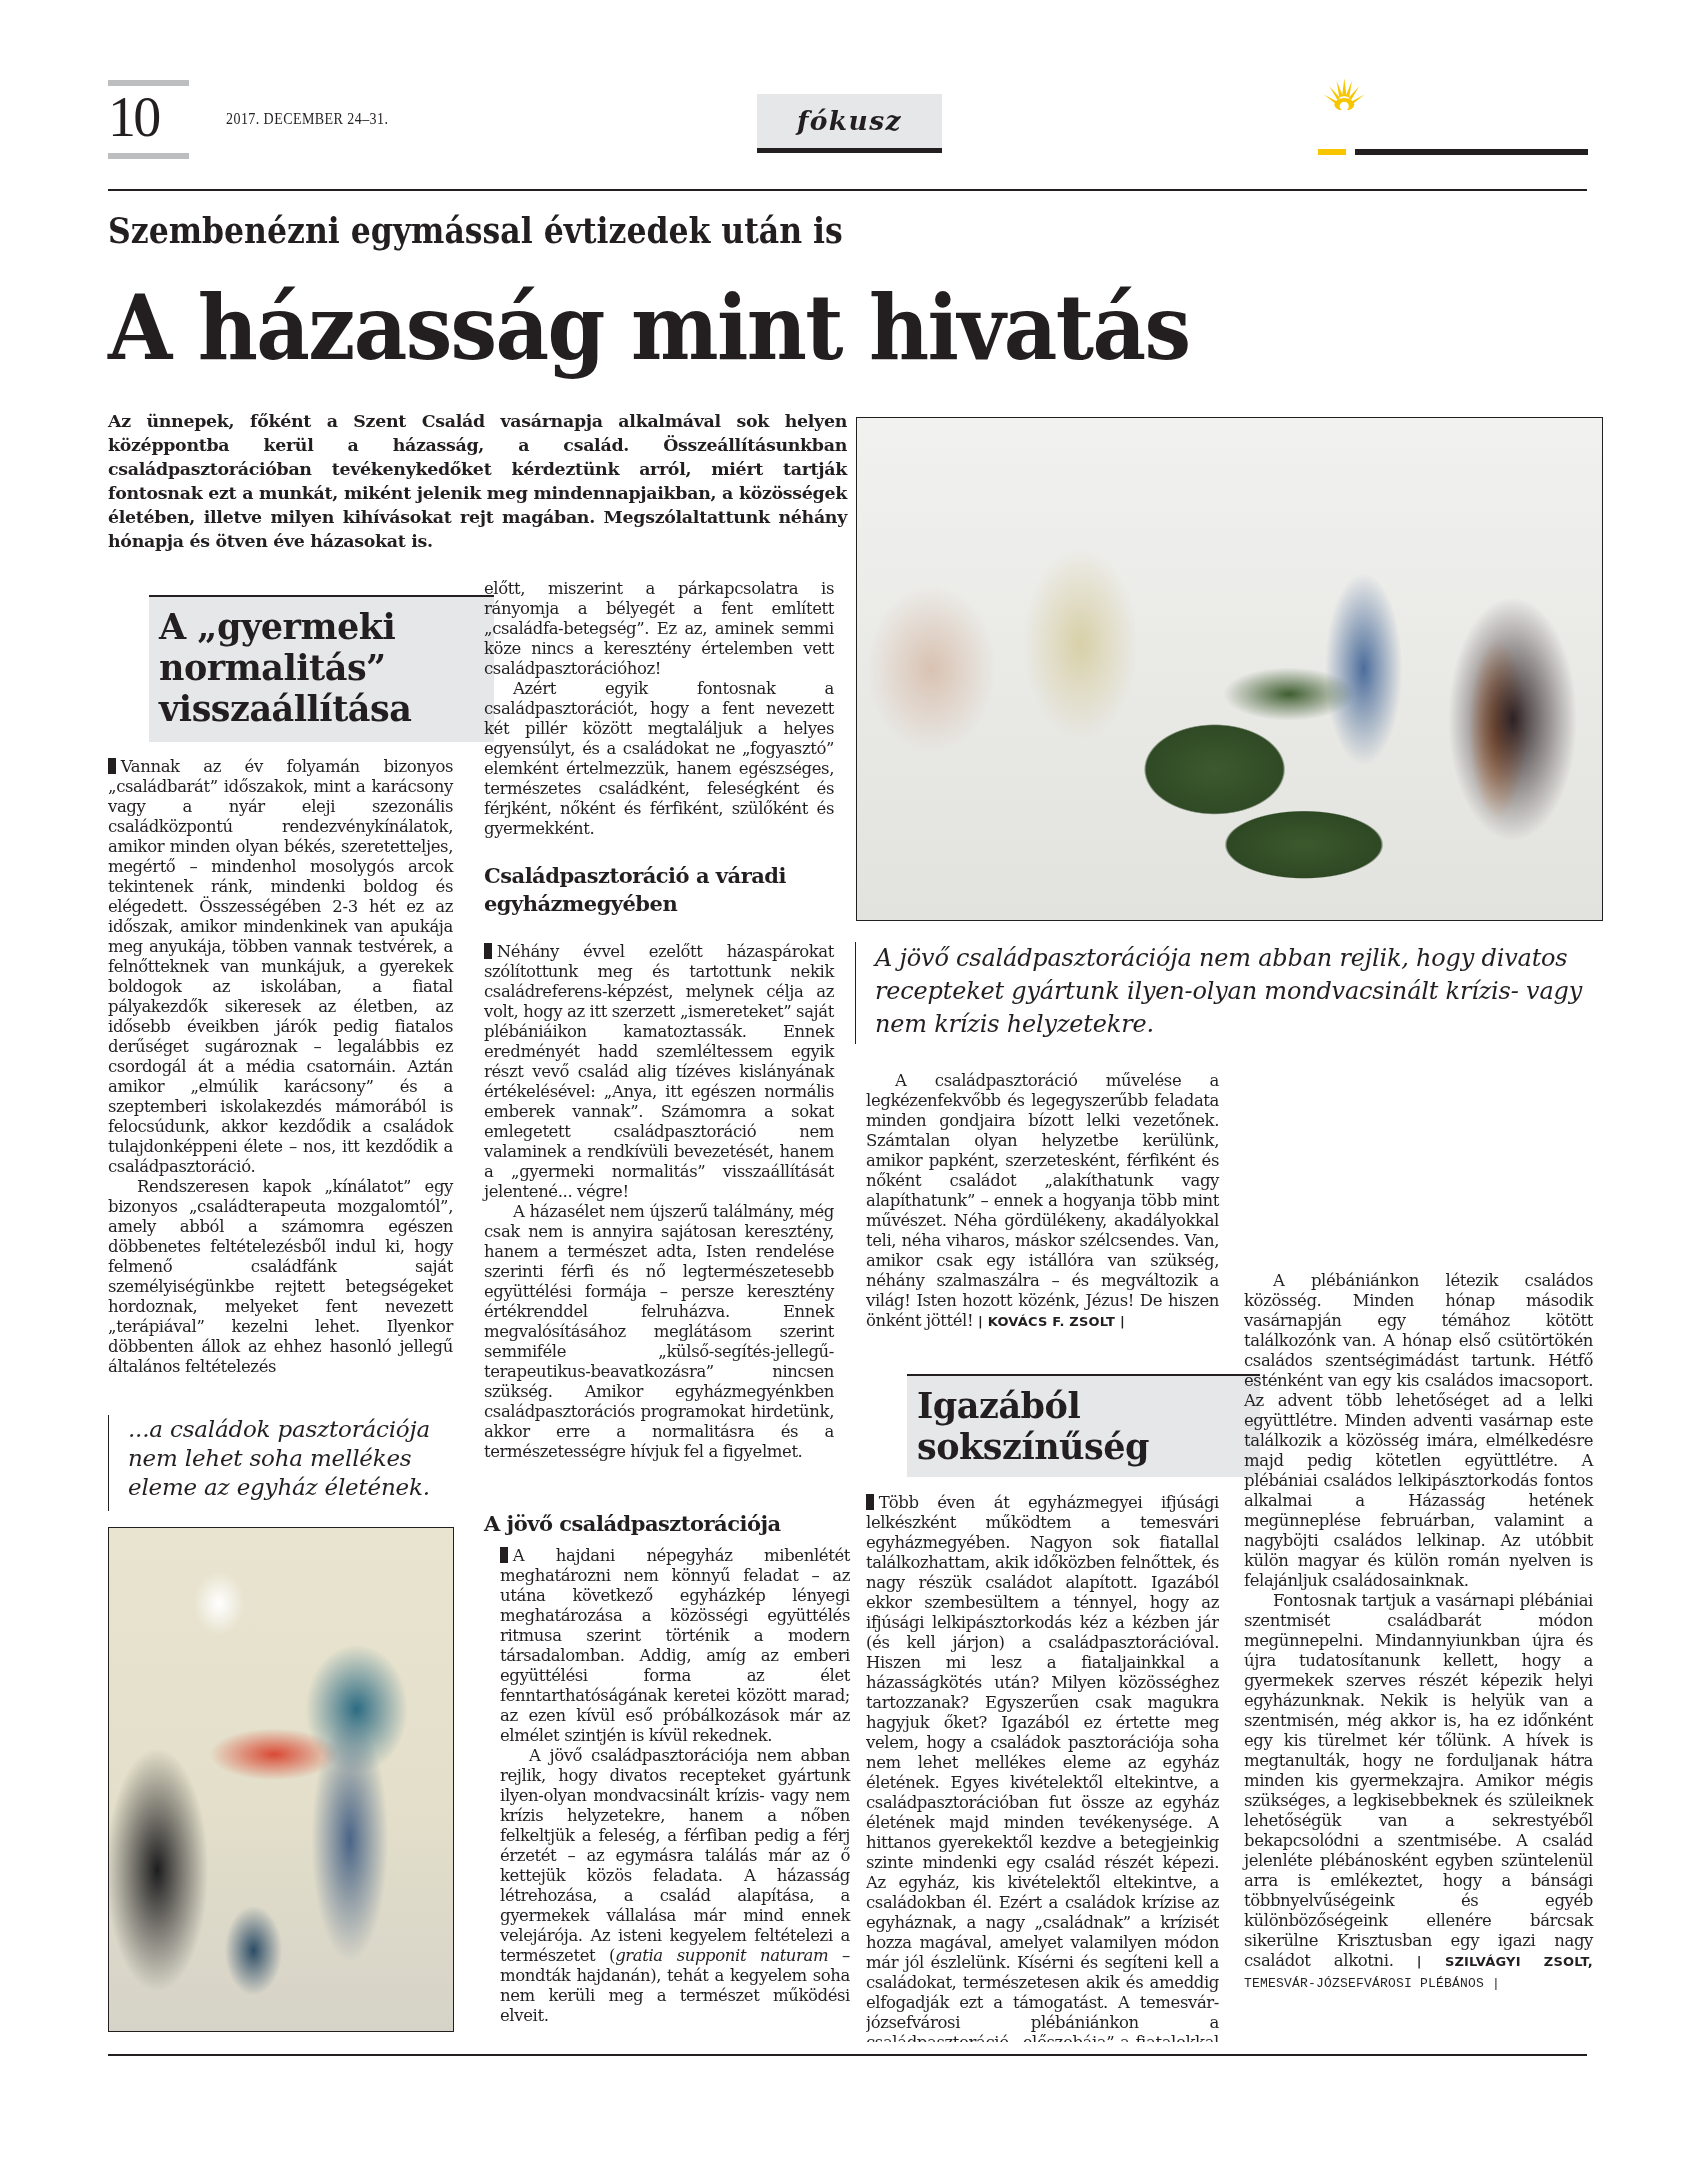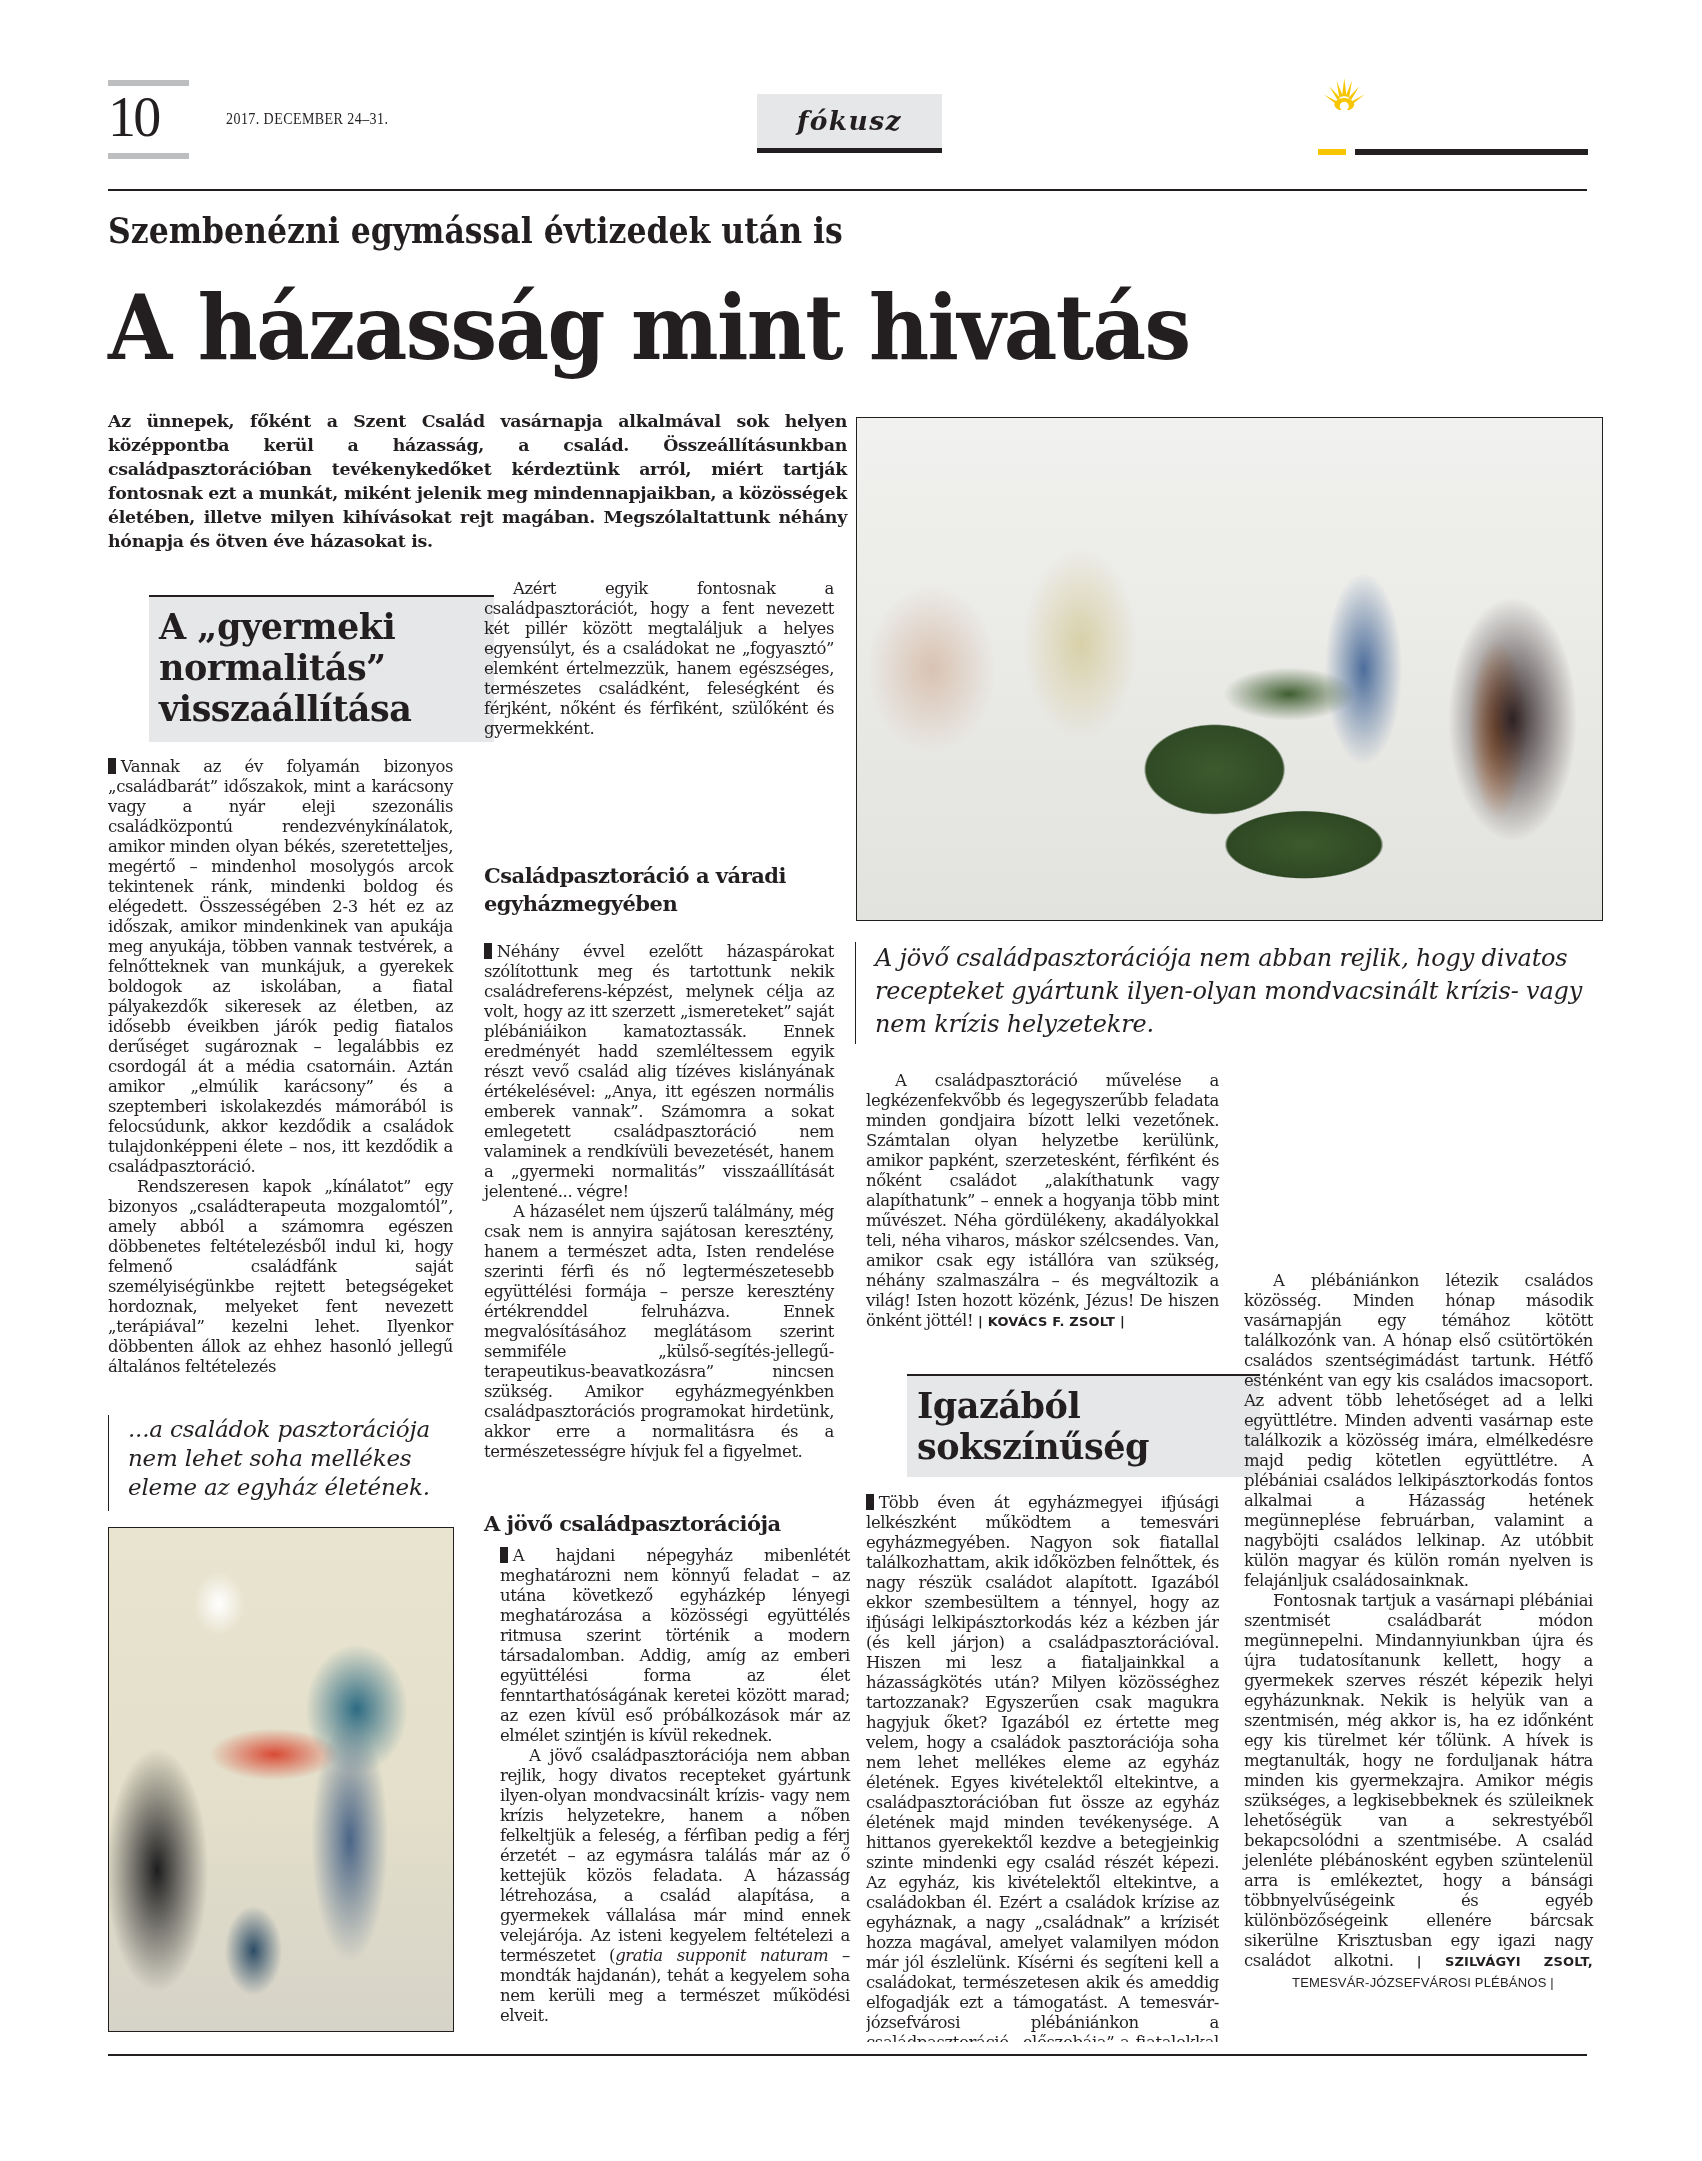--- a/index.html
+++ b/index.html
@@ -49,21 +49,21 @@
   
   .col { position:absolute; font-family:"DejaVu Serif", serif; font-size:16.5px; line-height:20px; text-align:justify; letter-spacing:-0.4px; hyphens:manual; }
   .col p { margin:0; text-indent:29px; }
   .col p.first { text-indent:0; }
   .bullet { display:inline-block; width:8.2px; height:15.6px; background:#231f20; margin-right:4.6px; vertical-align:-1.8px; }
   .box-head { position:absolute; background:#e6e7e8; border-top:2.7px solid #231f20; font-family:"DejaVu Serif", serif; font-weight:bold; font-size:35px; line-height:41px; padding:9.2px 10px 9.2px 10px; box-sizing:border-box; letter-spacing:-0.5px;margin-left:41px; }
   .sub-head { position:absolute; font-family:"DejaVu Serif", serif; font-weight:bold; font-size:21px; line-height:27.5px; letter-spacing:-0.5px; }
   .pull { position:absolute; font-family:"DejaVu Serif", serif; font-style:italic; font-size:23px; line-height:29px; border-left:1.8px solid #231f20; padding-left:19px; box-sizing:border-box; letter-spacing:-0.2px; }
   .pull.wide { font-size:24px; line-height:33px; }
   .byline { font-family:"DejaVu Sans", sans-serif; font-weight:bold; font-size:13px; letter-spacing:0.2px; }
-  .byline-role { font-family:Liberation Sans, sans-serif; font-size:13px; letter-spacing:0.2px;margin-left:48px; }
+  .byline-role { font-family:Liberation Mono, monospace; font-size:13px; letter-spacing:0.2px; }
   .bottom-rule { position:absolute; left:108px; top:2054px; width:1479px; height:1.8px; background:#231f20; }
   em { font-style:italic; }
 </style>
 </head>
 <body>
 
 <div class="pg-bar" style="top:80px;"></div>
 <div class="pg-num">10</div>
 <div class="pg-bar" style="top:153px;"></div>
 <div class="pg-date">2017. DECEMBER 24–31.</div>
@@ -103,20 +103,21 @@
 <div class="col" style="left:108px; top:757px; width:345px;">
   <p class="first"><span class="bullet"></span><span>Vannak az év folyamán bizonyos „családbarát” időszakok, mint a karácsony vagy a nyár eleji szezonális családközpontú rendezvénykínálatok, amikor minden olyan békés, szeretetteljes, megértő – mindenhol mosolygós arcok tekintenek ránk, mindenki boldog és elégedett. Összességében 2-3 hét ez az időszak, amikor mindenkinek van apukája meg anyukája, többen vannak testvérek, a felnőtteknek van munkájuk, a gyerekek boldogok az iskolában, a fiatal pályakezdők sikeresek az életben, az idősebb éveikben járók pedig fiatalos derűséget sugároznak – legalábbis ez csordogál át a média csatornáin. Aztán amikor „elmúlik karácsony” és a szeptemberi iskolakezdés mámorából is felocsúdunk, akkor kezdődik a családok tulajdonképpeni élete – nos, itt kezdődik a családpasztoráció.</span></p>
   <p>Rendszeresen kapok „kínálatot” egy bizonyos „családterapeuta mozgalomtól”, amely abból a számomra egészen döbbenetes feltételezésből indul ki, hogy felmenő családfánk saját személyiségünkbe rejtett betegségeket hordoznak, melyeket fent nevezett „terápiával” kezelni lehet. Ilyenkor döbbenten állok az ehhez hasonló jellegű általános feltételezés</p>
 </div>
 
 <div class="pull" style="left:108px; top:1415px; width:348px; height:96px;">...a családok pasztorációja nem lehet soha mellékes eleme az egyház életének.</div>
 
 <div class="photo photo2"></div>
 
 <div class="col" style="left:484px; top:579px; width:350px;">
+  <p class="first">előtt, miszerint a párkapcsolatra is rányomja a bélyegét a fent említett „családfa-betegség”. Ez az, aminek semmi köze nincs a keresztény értelemben vett családpasztorációhoz!</p>
   <p>Azért egyik fontosnak a családpasztorációt, hogy a fent nevezett két pillér között megtaláljuk a helyes egyensúlyt, és a családokat ne „fogyasztó” elemként értelmezzük, hanem egészséges, természetes családként, feleségként és férjként, nőként és férfiként, szülőként és gyermekként.</p>
 </div>
 
 <div class="sub-head" style="left:484px; top:862px; width:320px;">Családpasztoráció a váradi egyházmegyében</div>
 
 <div class="col" style="left:484px; top:942px; width:350px;">
   <p class="first"><span class="bullet"></span><span>Néhány évvel ezelőtt házaspárokat szólítottunk meg és tartottunk nekik családreferens-képzést, melynek célja az volt, hogy az itt szerzett „ismereteket” saját plébániáikon kamatoztassák. Ennek eredményét hadd szemléltessem egyik részt vevő család alig tízéves kislányának értékelésével: „Anya, itt egészen normális emberek vannak”. Számomra a sokat emlegetett családpasztoráció nem valaminek a rendkívüli bevezetését, hanem a „gyermeki normalitás” visszaállítását jelentené... végre!</span></p>
   <p>A házasélet nem újszerű találmány, még csak nem is annyira sajátosan keresztény, hanem a természet adta, Isten rendelése szerinti férfi és nő legtermészetesebb együttélési formája – persze keresztény értékrenddel felruházva. Ennek megvalósításához meglátásom szerint semmiféle „külső-segítés-jellegű-terapeutikus-beavatkozásra” nincsen szükség. Amikor egyházmegyénkben családpasztorációs programokat hirdetünk, akkor erre a normalitásra és a természetességre hívjuk fel a figyelmet.</p>
 </div>
 

